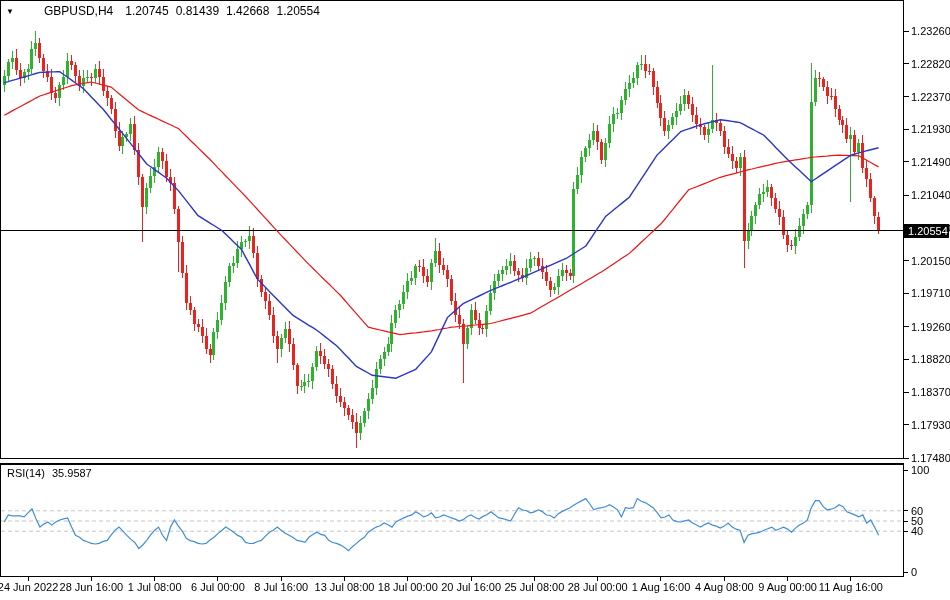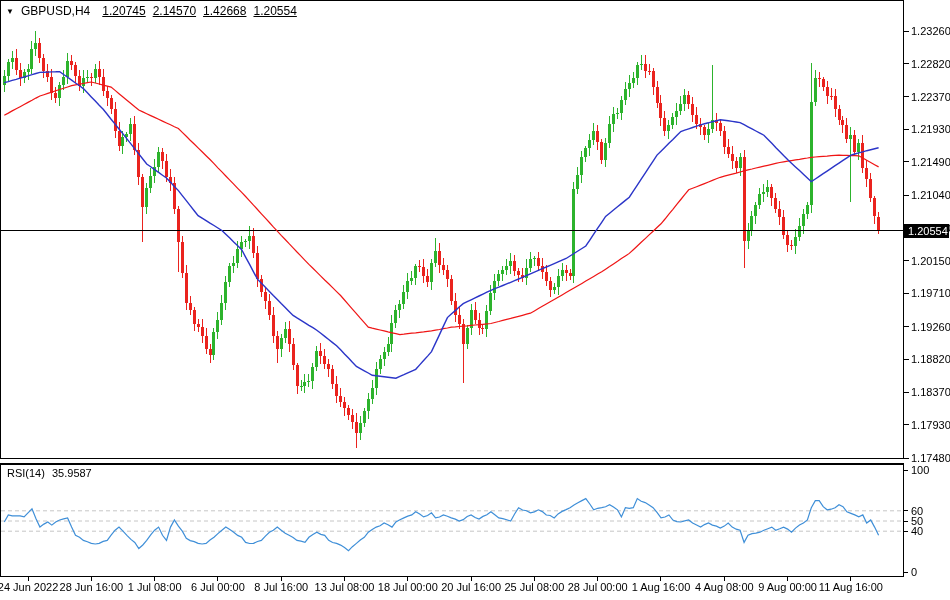--- a/index.html
+++ b/index.html
@@ -2,22 +2,22 @@
 <html><head>
 <meta charset="utf-8">
 <style>
   html,body{margin:0;padding:0;background:#fff;}
   .screen{position:relative;width:950px;height:600px;background:#fff;
           font-family:"Liberation Sans",sans-serif;overflow:hidden;}
   svg{position:absolute;left:0;top:0;}
   .overlay{position:absolute;color:#000;white-space:nowrap;}
   .hdr{left:6px;top:4px;font-size:12px;display:flex;align-items:center;}
   .hdr .tri{font-size:8px;margin-right:7px;position:relative;top:0px;}
-  .hdr .sym{margin-right:12px;}
-  .hdr .v{margin-right:7px;text-decoration:underline;}
+  .hdr .sym{margin-right:12px;margin-left:23px;}
+  .hdr .v{margin-right:7px;}
   .rsilbl{left:7px;top:467px;font-size:11px;text-align:center;}
   .rsilbl span{margin-right:4px;}
   .ptag{left:904px;top:224px;width:45px;height:14px;background:#000;color:#fff;
         font-size:11px;line-height:14px;padding-left:4px;box-sizing:border-box;}
 </style>
 </head>
 <body>
 
 <div class="screen">
   <svg id="cv" width="950" height="600">
@@ -556,21 +556,21 @@
       <rect x="0" y="0" width="903" height="458" fill="transparent"></rect>
       <rect x="0" y="463" width="903" height="113" fill="transparent"></rect>
       <rect x="903" y="0" width="47" height="576" fill="transparent"></rect>
       <rect x="0" y="576" width="950" height="24" fill="transparent"></rect>
     </svg>
 
   <div class="overlay hdr">
     <span class="tri">▼</span>
     <span class="sym">GBPUSD,H4</span>
     <span class="v">1.20745</span>
-    <span class="v">2.14570</span>
+    <span class="v">0.81439</span>
     <span class="v">1.42668</span>
     <span class="v">1.20554</span>
   </div>
 
   <div class="overlay rsilbl">
     <span>RSI(14)</span>
     <span>35.9587</span>
   </div>
 
   <div class="overlay ptag">1.20554</div>

